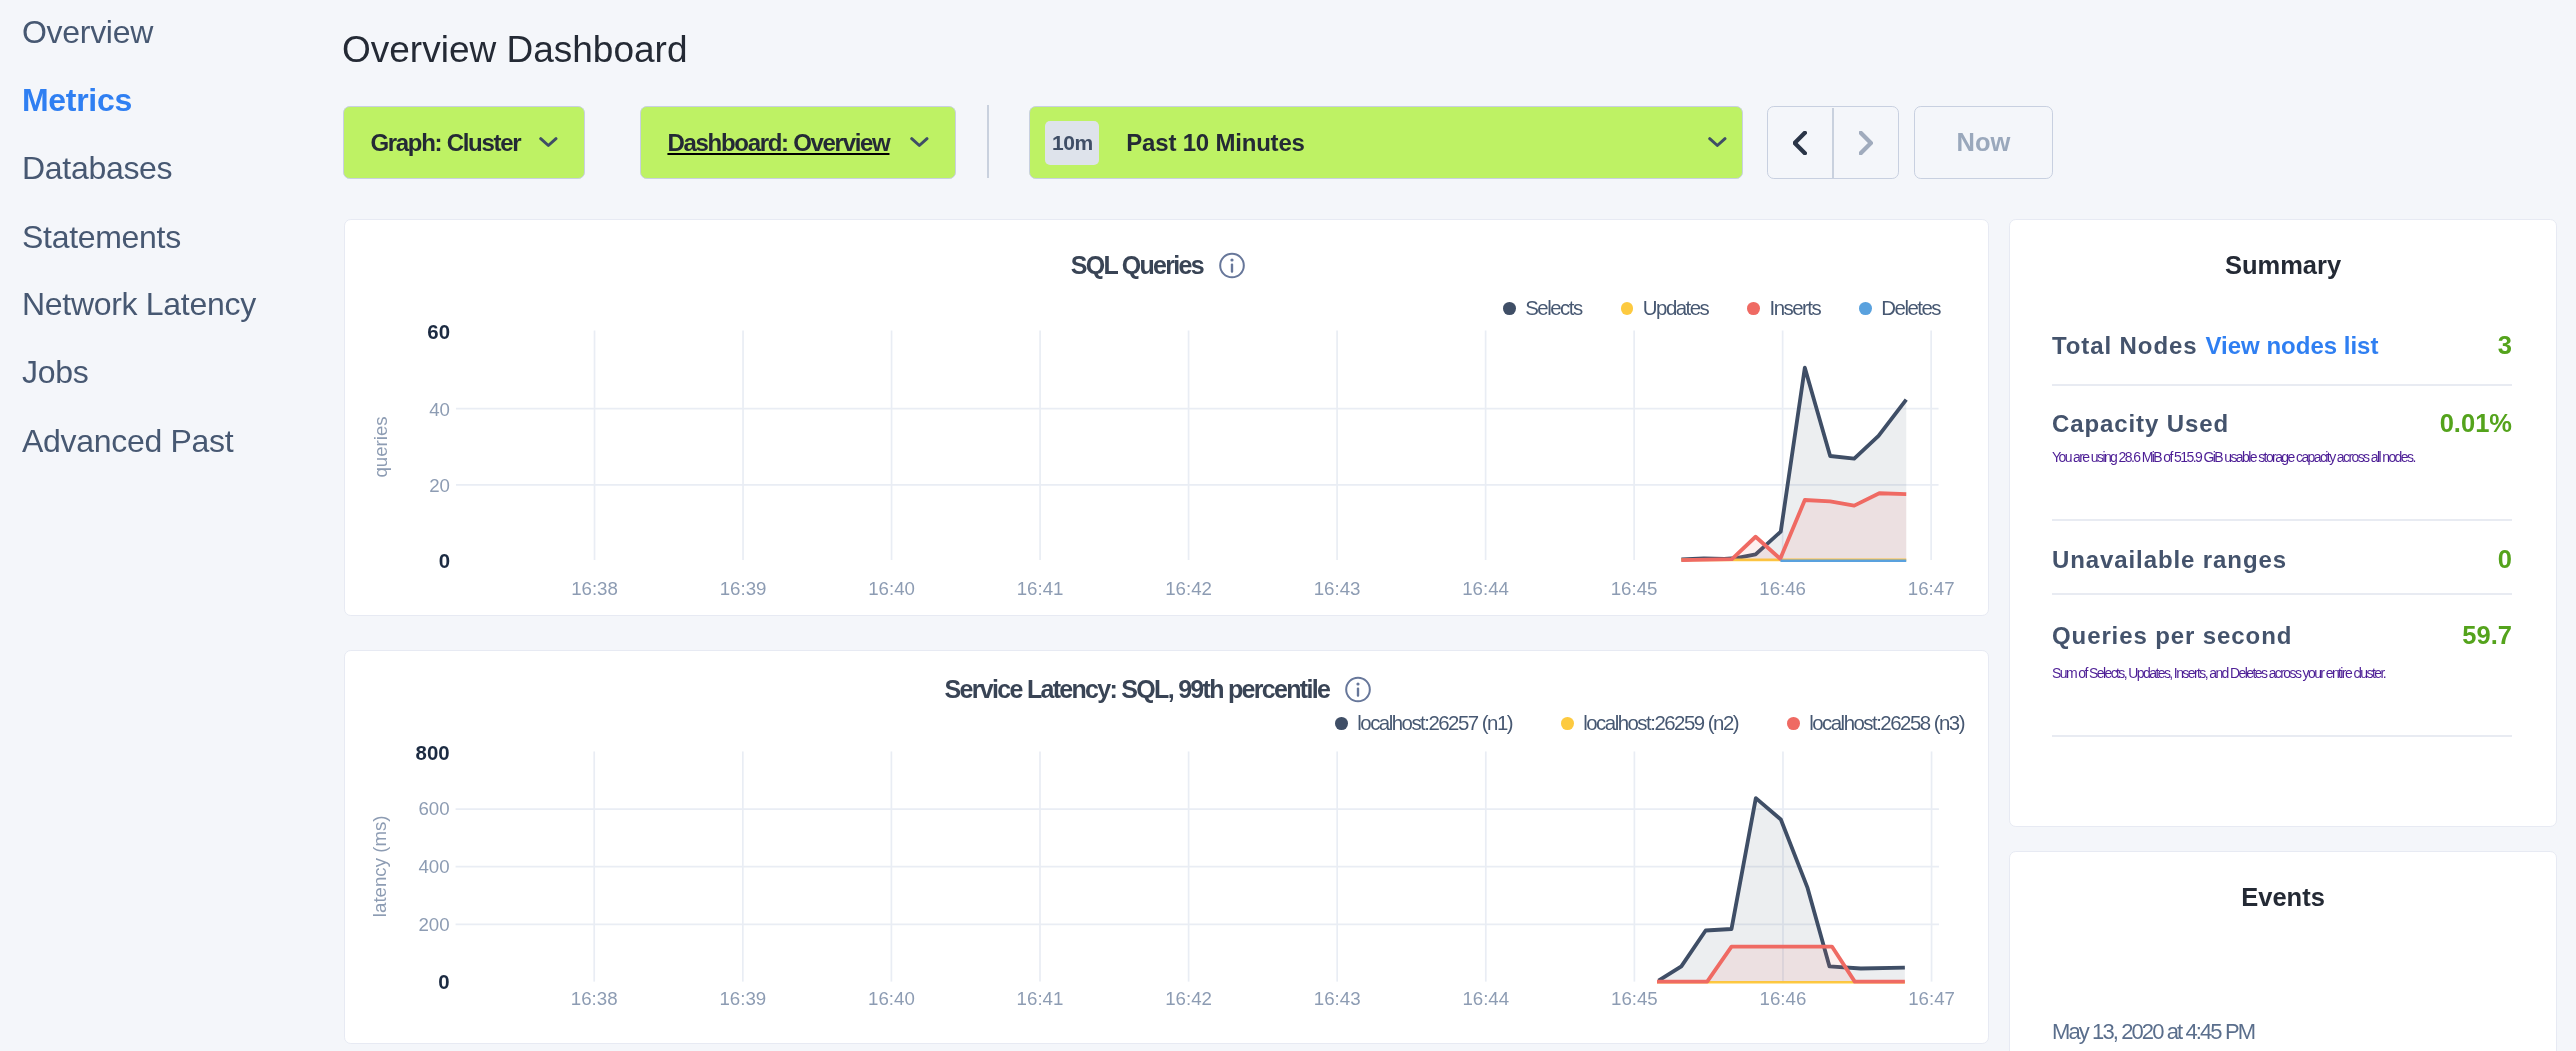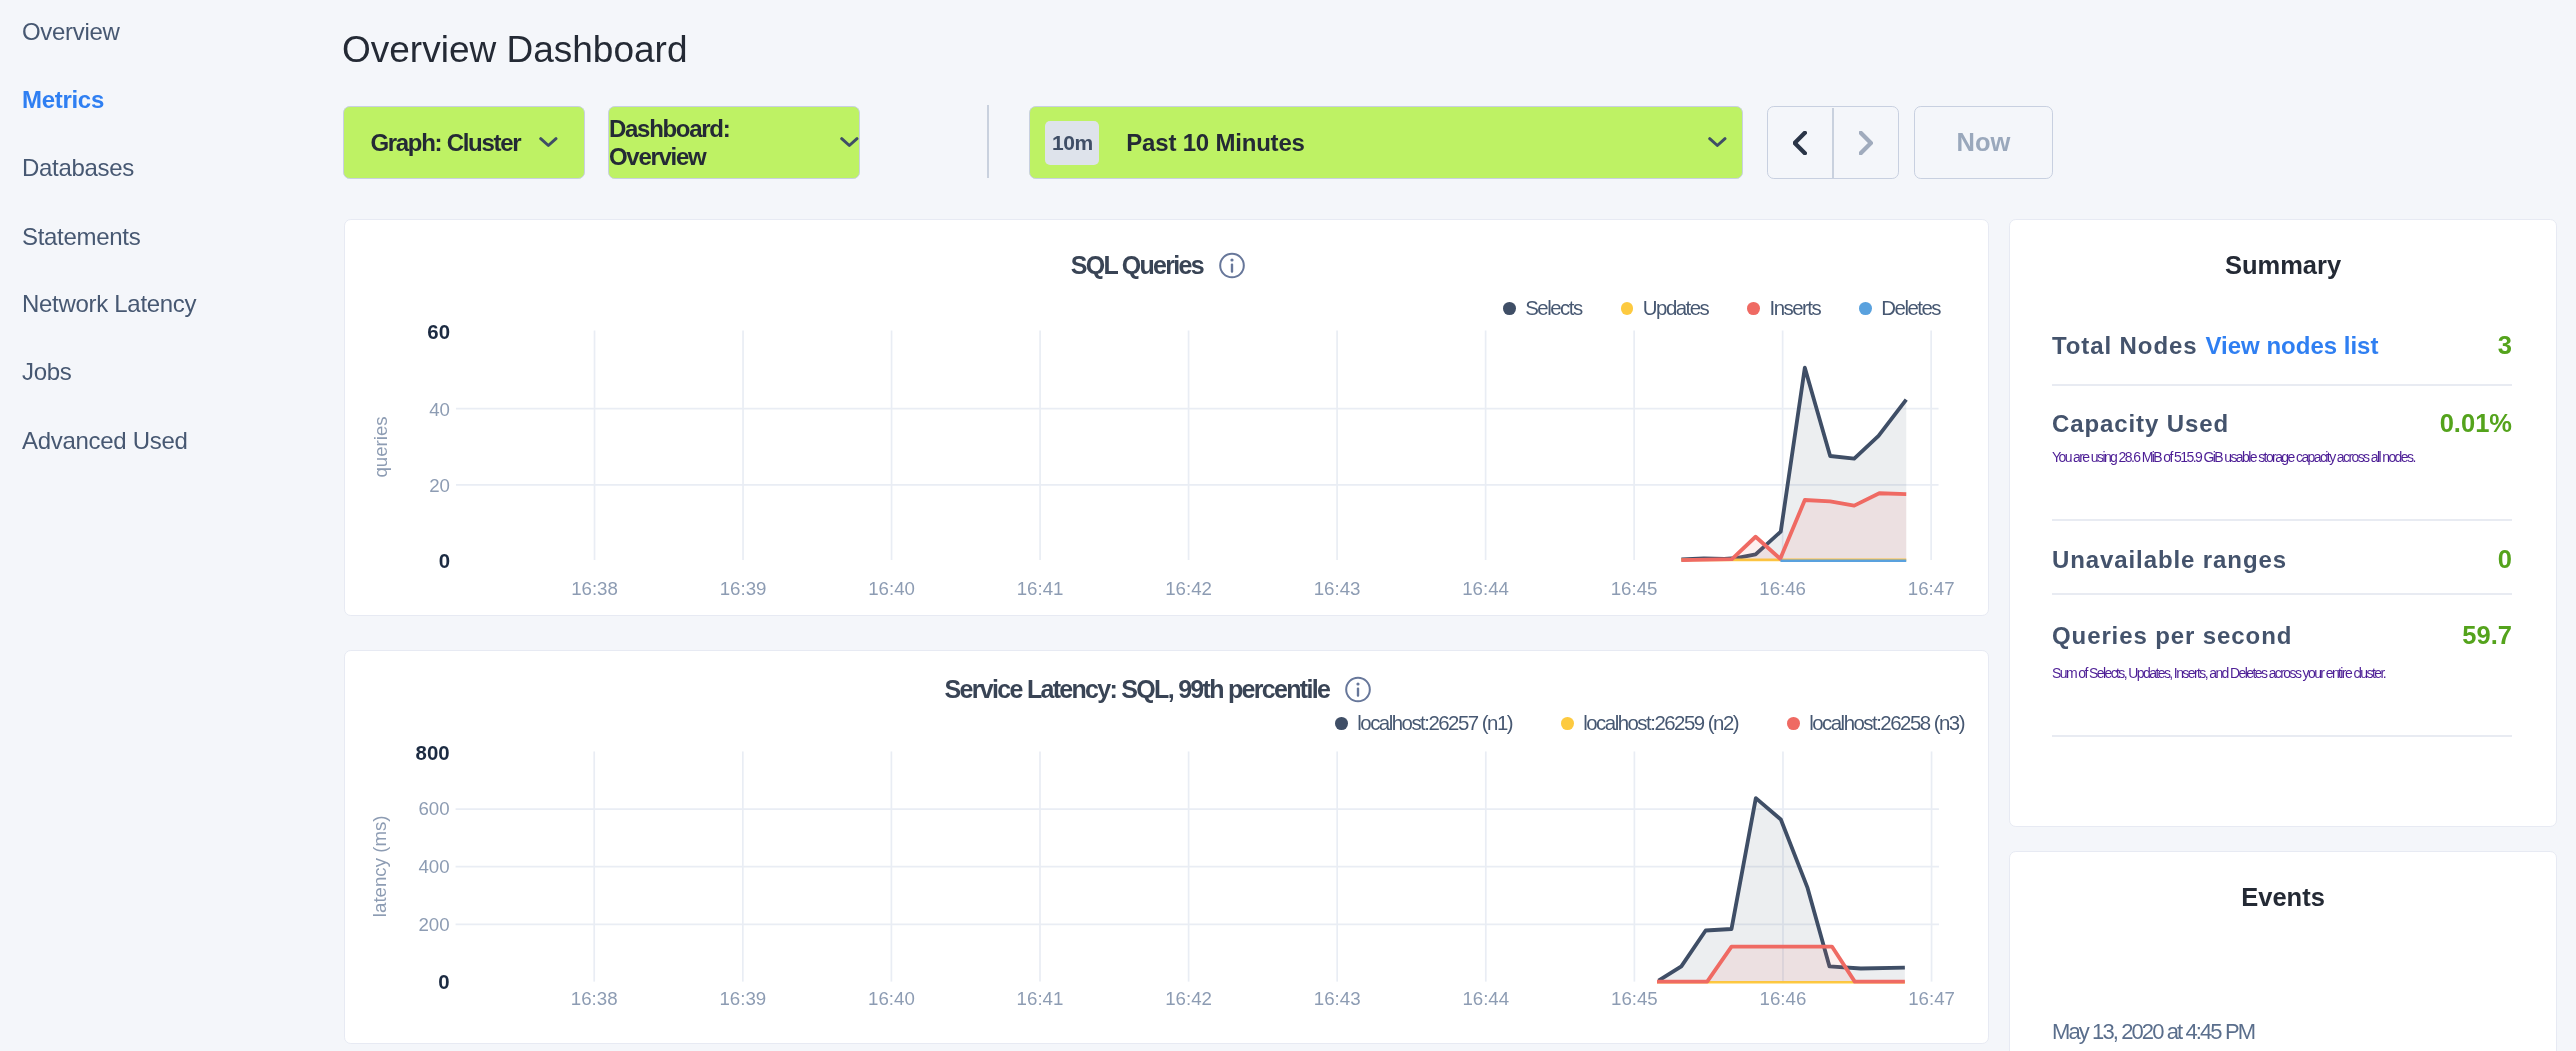--- a/index.html
+++ b/index.html
@@ -1,17 +1,17 @@
 <!DOCTYPE html>
 <html style="font-size:13.6px"><head><meta charset="utf-8">
 <style>
 * { margin:0; padding:0; box-sizing:border-box; }
 html,body { width:2576px; height:1051px; overflow:hidden; }
 body { background:#f4f6fa; font-family:"Liberation Sans", sans-serif; position:relative; }
-.nav { position:absolute; left:22px; font-size:24px; letter-spacing:-0.3px; color:#475872; line-height:24px; }
+.nav { position:absolute; left:22px; font-size:32px; letter-spacing:-0.3px; color:#475872; line-height:24px; }
 .nav.active { color:#2f7ff2; font-weight:bold; }
 .h1 { position:absolute; left:342px; top:31px; font-size:37px; color:#242a35; line-height:37px; }
 .ctl { position:absolute; top:106px; height:73px; border:1.7px solid #c8d0e0; border-radius:6.8px;
        display:flex; align-items:center; }
 .white { background:#bef264; }
 .ctl .lbl { font-size:24px; font-weight:bold; color:#242a35; letter-spacing:-1.3px; }
 .vdiv { position:absolute; left:987px; top:105px; width:1.7px; height:73px; background:#c9d1de; }
 .card { position:absolute; background:#fff; border:1.7px solid #e7eaf3; border-radius:6.8px; }
 .ctitle { position:absolute; width:100%; text-align:center; font-size:25px; font-weight:bold;
           color:#394455; letter-spacing:-1.7px; display:flex; justify-content:center; align-items:center; transform:translateX(-8.5px); }
@@ -33,30 +33,30 @@
          color:#4c1d95; line-height:31px; }
 .sep { position:absolute; left:42px; right:44px; height:1.7px; background:#e8ebf2; }
 </style></head>
 <body>
 <div class="nav" style="top:20.4px">Overview</div>
 <div class="nav active" style="top:88px">Metrics</div>
 <div class="nav" style="top:156px">Databases</div>
 <div class="nav" style="top:225px">Statements</div>
 <div class="nav" style="top:292px">Network Latency</div>
 <div class="nav" style="top:360px">Jobs</div>
-<div class="nav" style="top:429px">Advanced Used</div>
+<div class="nav" style="top:429px">Advanced Past</div>
 <div class="h1">Overview Dashboard</div>
 
 <div class="ctl white" style="left:343px; width:242px; justify-content:center; gap:18.7px;">
   <span class="lbl">Graph: Cluster</span>
     <svg width="18.7" height="10.2" viewBox="0 0 22 12" style="flex:none">
       <path d="M2,2 L11.0,10 L20,2" fill="none" stroke="#3f4e66" stroke-width="3.5" stroke-linecap="round" stroke-linejoin="round"></path>
     </svg>
 </div>
-<div class="ctl white" style="left:608px; width:252px; justify-content:center; gap:20.4px;">
+<div class="ctl white" style="left:640px; width:316px; justify-content:center; gap:20.4px;text-decoration:underline;">
   <span class="lbl">Dashboard: Overview</span>
     <svg width="18.7" height="10.2" viewBox="0 0 22 12" style="flex:none">
       <path d="M2,2 L11.0,10 L20,2" fill="none" stroke="#3f4e66" stroke-width="3.5" stroke-linecap="round" stroke-linejoin="round"></path>
     </svg>
 </div>
 <div class="vdiv"></div>
 <div class="ctl white" style="left:1029px; width:714px; padding:0 15.3px;">
   <span style="background:#dee3eb; border-radius:5.1px; font-size:21px; font-weight:bold; color:#3f4e66;
                width:54px; height:44px; display:flex; align-items:center; justify-content:center; letter-spacing:-0.4px;">10m</span>
   <span class="lbl" style="margin-left:27px; letter-spacing:-0.2px;">Past 10 Minutes</span>

